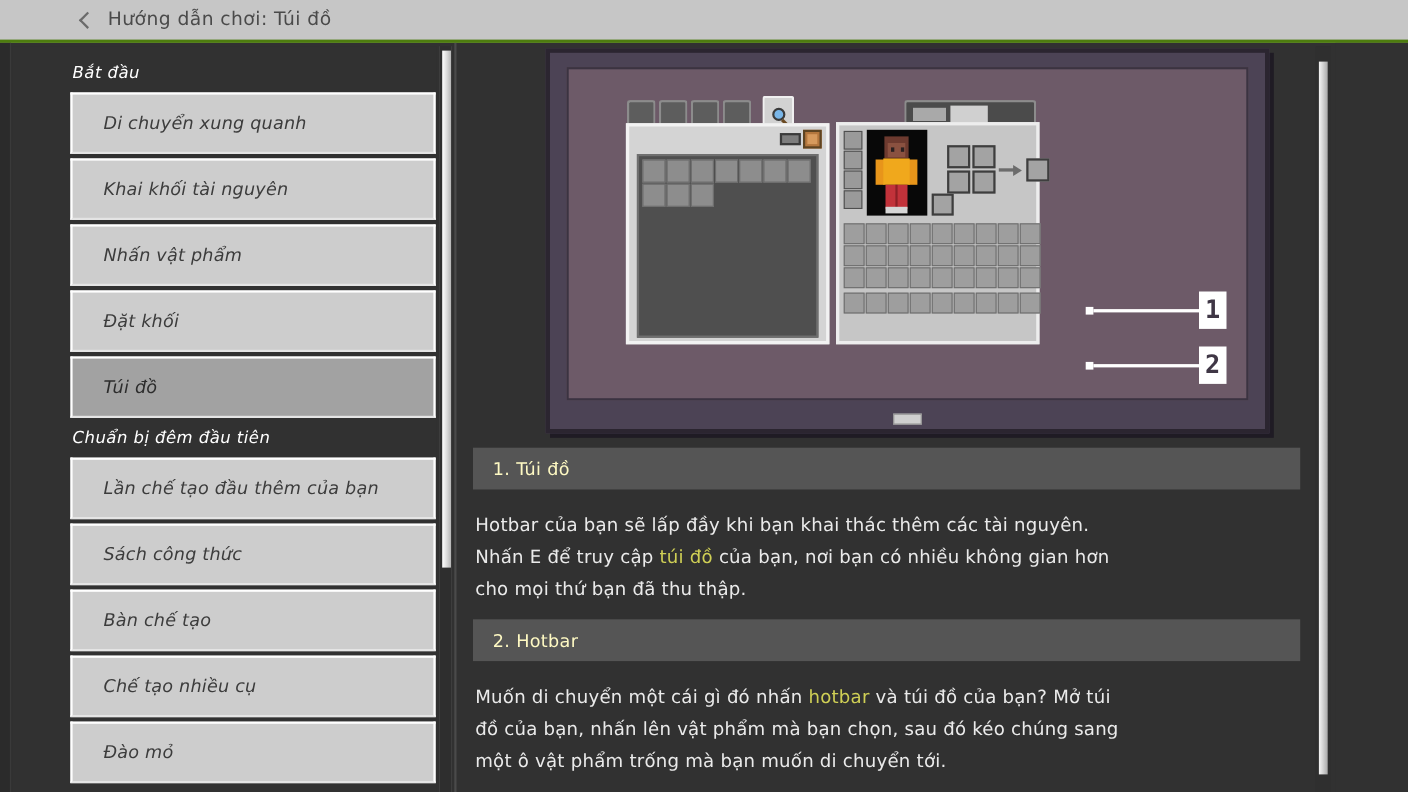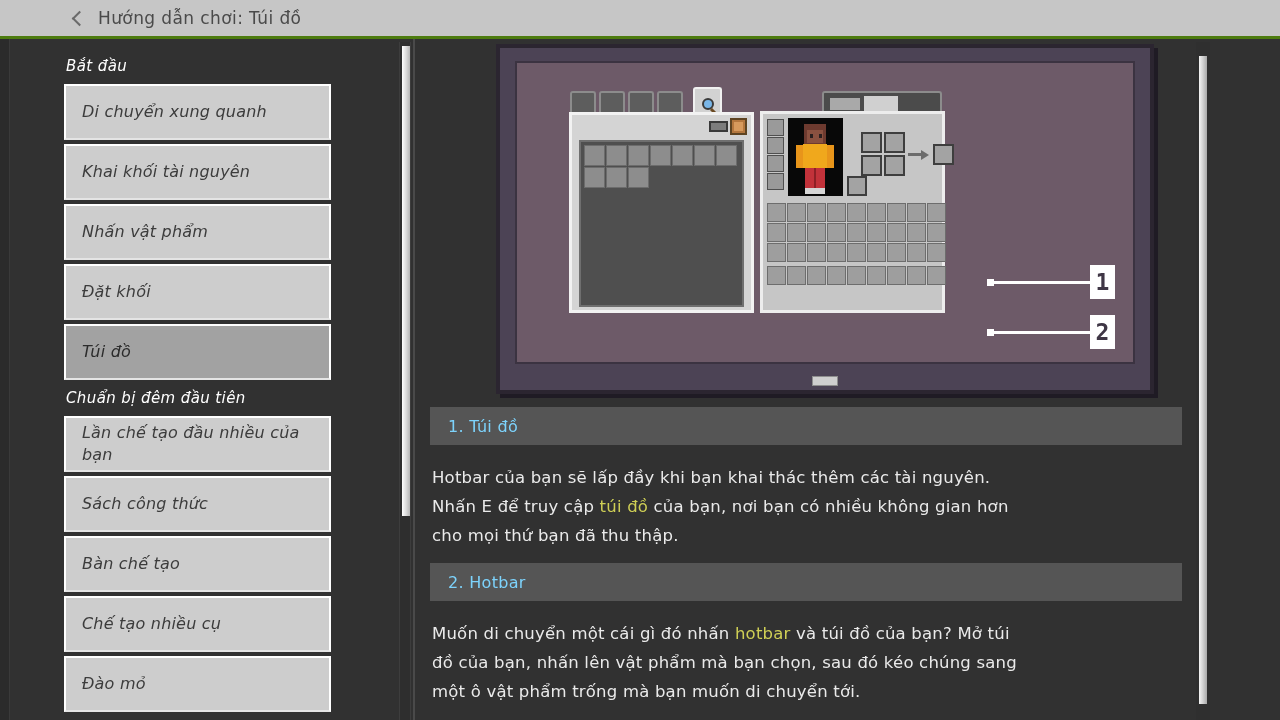--- a/index.html
+++ b/index.html
@@ -70,29 +70,29 @@
   .sidebar-section-title {
     font-size: 15px;
     color: #ffffff;
     letter-spacing: .4px;
     margin: 4px 0 9px 2px;
     white-space: nowrap;
   }
   .sidebar-section-title.second { margin-top: 9px; }
   .sidebar-item {
     position: relative;
-    width: 267px;
+    width: 332px;
     min-height: 56px;
     background: #cdcdcd;
     border: 2px solid #ffffff;
     border-bottom-color: #e4e4e4;
     margin-bottom: 4px;
     display: flex;
     align-items: center;
-    padding: 4px 12px 4px 16px;
+    padding: 4px 12px 4px 28px;
   }
   .sidebar-item.selected {
     background: #a2a2a2;
   }
   .sidebar-item-label {
     font-size: 16px;
     color: #3c3c3c;
     line-height: 1.35;
     letter-spacing: .2px;
   }
@@ -388,21 +388,21 @@
     margin: 13px 0 0 0;
     width: 752px;
     height: 38px;
     background: #555555;
     display: flex;
     align-items: center;
     padding-left: 18px;
   }
   .section-header-text {
     font-size: 16px;
-    color: #7dd3fc;
+    color: #fef9c3;
     letter-spacing: .3px;
   }
   .paragraph {
     margin: 18px 0 0 2px;
     width: 600px;
     font-size: 16.5px;
     line-height: 29px;
     color: #eaeaea;
     letter-spacing: .2px;
   }
@@ -456,21 +456,21 @@
     <div class="sidebar-item">
       <span class="sidebar-item-label">Đặt khối</span>
     </div>
     <div class="sidebar-item selected">
       <span class="sidebar-item-label">Túi đồ</span>
     </div>
 
     <div class="sidebar-section-title second">Chuẩn bị đêm đầu tiên</div>
 
     <div class="sidebar-item">
-      <span class="sidebar-item-label">Lần chế tạo đầu nhiều của bạn</span>
+      <span class="sidebar-item-label">Lần chế tạo đầu thêm của bạn</span>
     </div>
     <div class="sidebar-item">
       <span class="sidebar-item-label">Sách công thức</span>
     </div>
     <div class="sidebar-item">
       <span class="sidebar-item-label">Bàn chế tạo</span>
     </div>
     <div class="sidebar-item">
       <span class="sidebar-item-label">Chế tạo nhiều cụ</span>
     </div>

